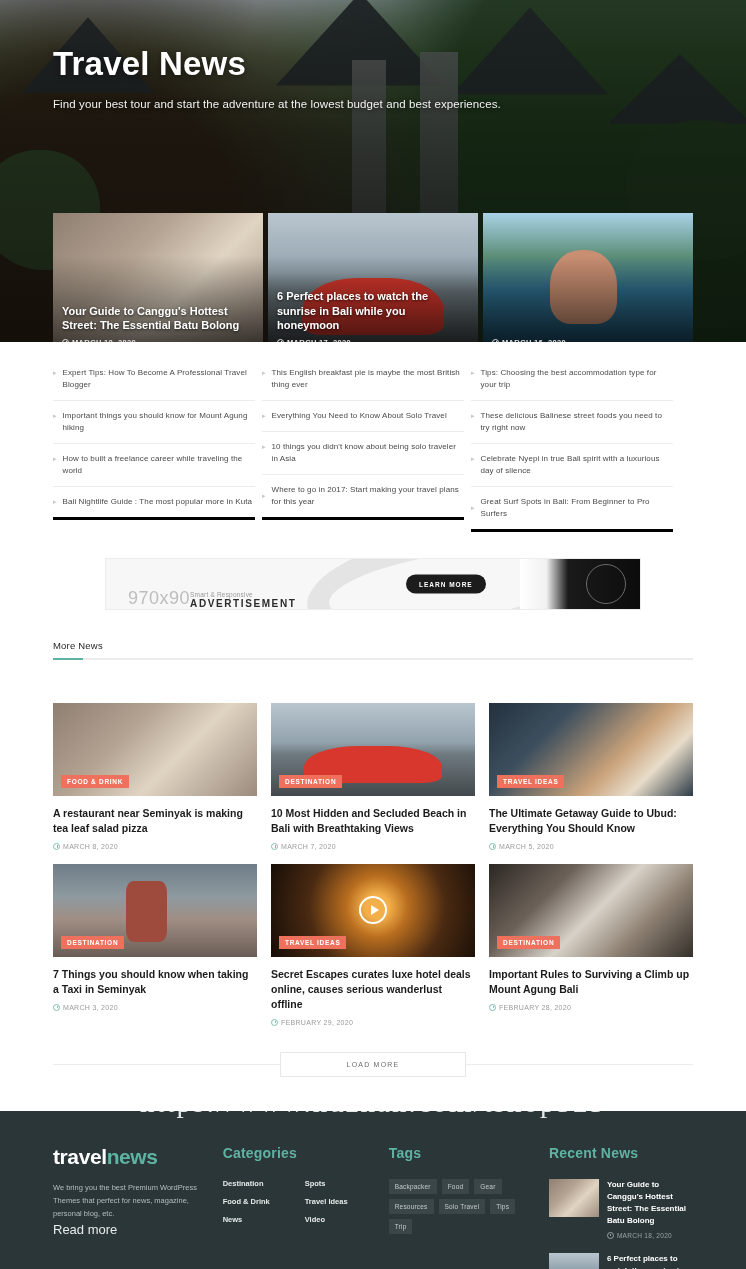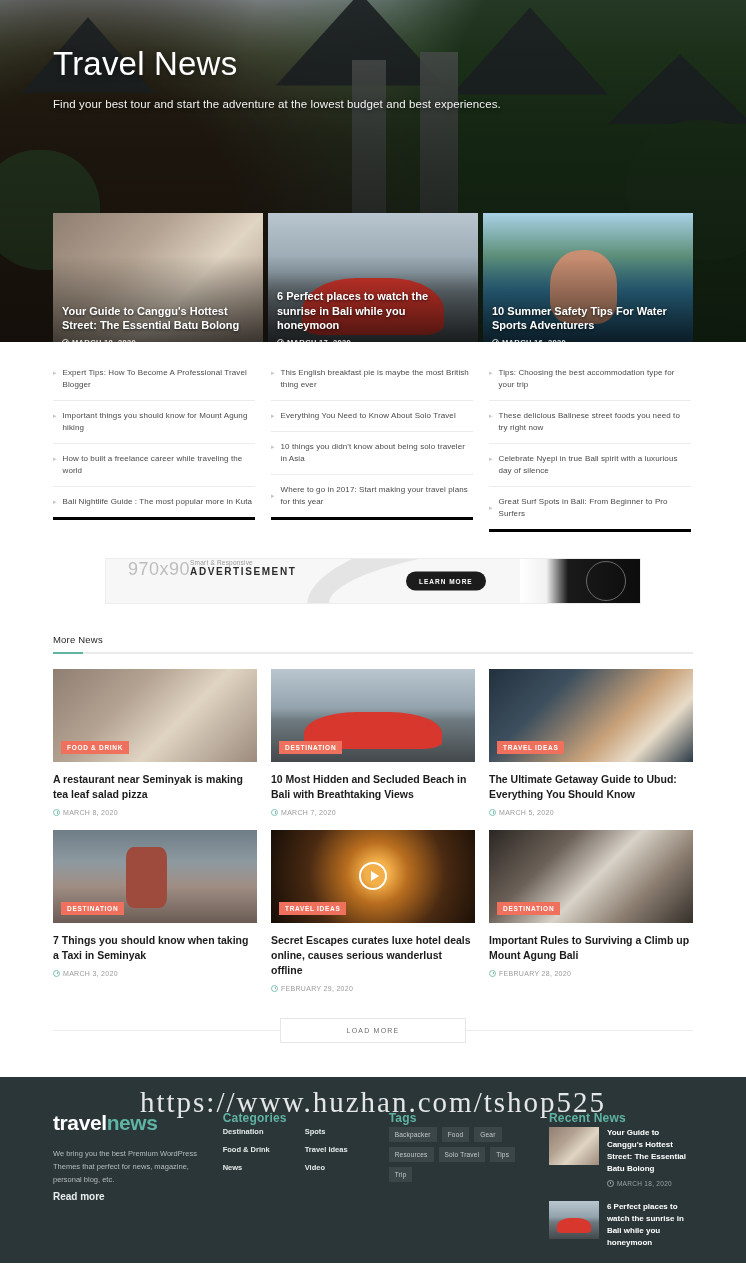--- a/index.html
+++ b/index.html
@@ -51,21 +51,21 @@
     background: linear-gradient(180deg, rgba(0,0,0,.18) 0%, rgba(0,0,0,.32) 40%, rgba(0,0,0,.5) 100%);
   }
   .hero-inner {
     position: relative;
     width: 640px; margin: 0 auto;
     padding-top: 46px;
   }
   .hero-title {
     color: #fff;
     font-size: 33px;
-    font-weight: 400;
+    font-weight: 700;
     letter-spacing: .2px;
     text-shadow: 0 1px 6px rgba(0,0,0,.5);
     line-height: 1.1;
   }
   .hero-sub {
     color: #f2f2f2;
     font-size: 11.5px;
     margin-top: 16px;
     text-shadow: 0 1px 4px rgba(0,0,0,.6);
     letter-spacing: .1px;
@@ -155,21 +155,21 @@
   }
   .img-fire   { background: radial-gradient(circle at 52% 46%, #f3b04a 0 10%, #b96e1f 26%, #4a2a12 58%, #140c06 100%); }
   .img-food   { background: linear-gradient(135deg,#2b2723 0%,#6c6158 30%,#d8d2c8 52%,#8b7e70 74%,#35302b 100%); }
 
   
   .linklists {
     width: 640px;
     margin: 0 auto;
     padding-top: 16px;
     display: flex;
-    gap: 16px;
+    gap: 7px;
   }
   .linkcol { width: 202px; }
   .linkrow {
     display: flex;
     gap: 6px;
     padding: 9px 0;
     border-bottom: 1px solid #ececec;
     align-items: flex-start;
   }
   .linkrow:last-child { border-bottom: 3px solid #000000; align-items: center; }
@@ -182,27 +182,27 @@
   .linktext {
     font-size: 8px;
     line-height: 1.5;
     color: #4a4a4a;
     letter-spacing: .1px;
   }
 
   
   .ad-wrap { width: 640px; margin: 26px auto 0; display:flex; justify-content:center;}
   .ad {
-    width: 536px; height: 46px;
+    width: 536px; height: 52px;
     background: #f7f7f7;
     border: 1px solid #ededed;
     position: relative;
     overflow: hidden;
     display: flex;
-    align-items: flex-start;
+    align-items: flex-end;
   }
   .ad-swoosh {
     position: absolute; left: 200px; top: -28px;
     width: 300px; height: 110px;
     border: 22px solid #e4e4e4;
     border-radius: 50%;
     transform: rotate(-8deg);
   }
   .ad-phone {
     position: absolute; right: 0; top: 0; bottom: 0;
@@ -248,21 +248,21 @@
   }
   .sec-rule::before {
     content:""; position:absolute; left:0; top:0;
     width: 30px; height:2px; background:#5fb3a2;
   }
 
   .grid {
     display: flex;
     flex-wrap: wrap;
     gap: 14px;
-    margin-top: 8px;
+    margin-top: 36px;
   }
   .card { width: 204px; }
   .card-media {
     position: relative;
     height: 93px;
     overflow: hidden;
   }
   .badge {
     position: absolute;
     left: 8px; bottom: 8px;
@@ -347,28 +347,28 @@
   .flogo .b { color: #5fb3a2; }
   .fdesc {
     margin-top: 12px;
     color: #b4bdbf;
     font-size: 7.5px;
     line-height: 1.75;
   }
   .fread {
     margin-top: 15px;
     color: #e8ecec;
-    font-size: 10px;
-    font-weight: bold;
+    font-size: 13px;
+    font-weight: normal;
   }
   .fhead {
     color: #5fb3a2;
-    font-size: 12px;
+    font-size: 14px;
     font-weight: bold;
-    margin-bottom: 2px;
+    margin-bottom: 18px;
     letter-spacing: .2px;
   }
   .fcol-cats { width: 150px; display: flex; gap: 16px; }
   .fcats-sub { display: flex; flex-direction: column; gap: 9px; width: 66px; }
   .flink { color: #e6eaea; font-size: 7.5px; font-weight: bold; }
   .fcol-tags { width: 150px; }
   .tagwrap { display: flex; flex-wrap: wrap; gap: 5px; }
   .tag {
     background: #3b4649;
     color: #c5cccd;
@@ -449,21 +449,20 @@
             <span class="clock"></span>
             <span>MARCH 17, 2020</span>
           </div>
         </div>
       </article>
 
       <article class="hcard">
         <div class="hcard-img img-kayak"></div>
         <div class="hcard-shade"></div>
         <div class="hcard-body">
-          <h3 class="hcard-title">10 Summer Safety Tips For Water Sports Adventurers</h3>
           <div class="hcard-date">
             <span class="clock"></span>
             <span>MARCH 16, 2020</span>
           </div>
         </div>
       </article>
     </div>
   </section>
 
   <section class="linklists">

